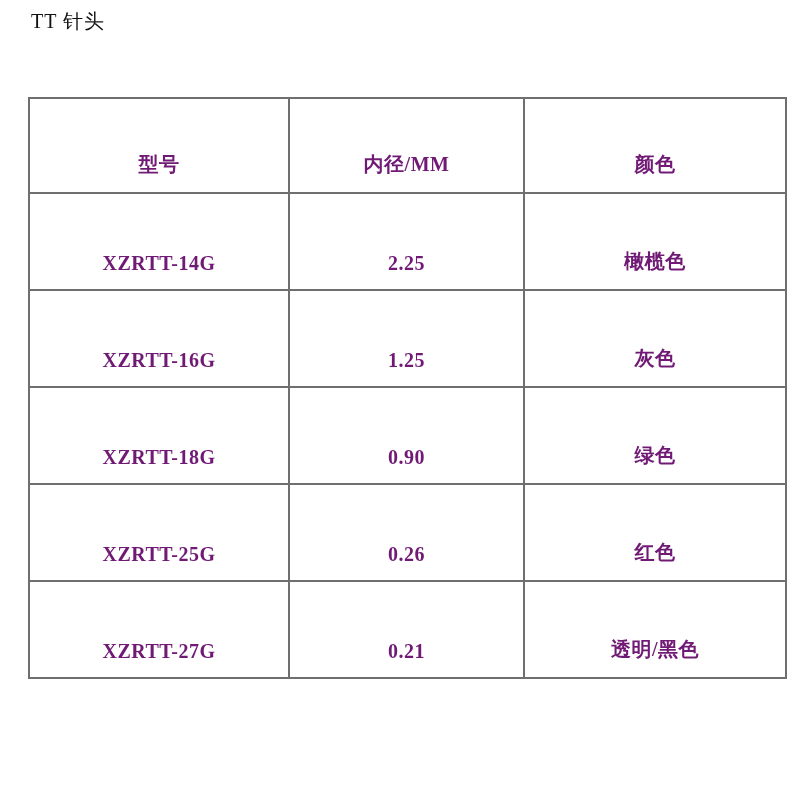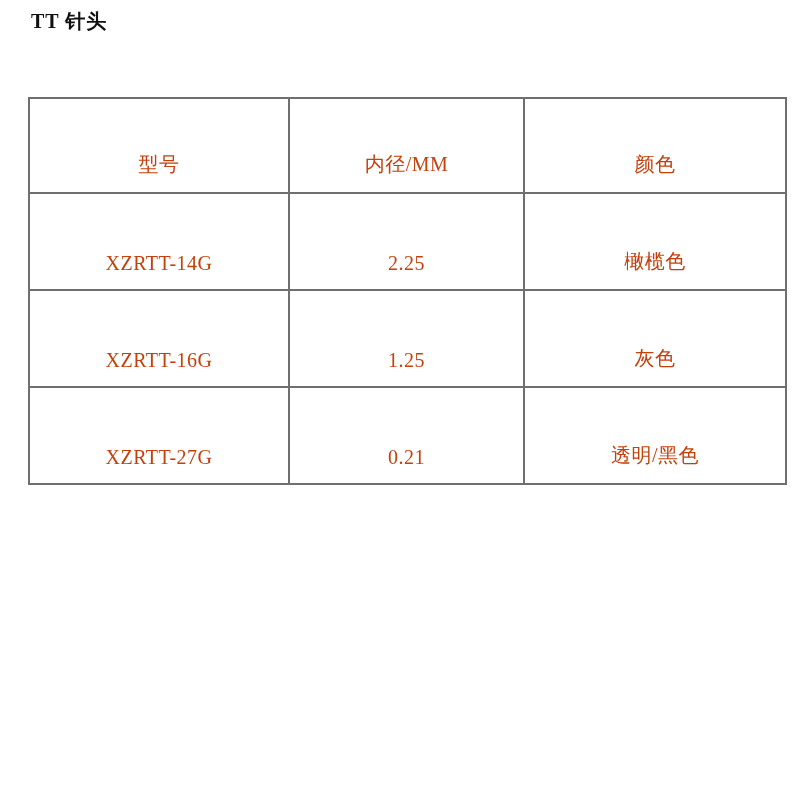--- a/index.html
+++ b/index.html
@@ -16,21 +16,21 @@
     width: 800px;
     height: 800px;
     background: #ffffff;
     overflow: hidden;
   }
   .doc-title {
     position: absolute;
     left: 31px;
     top: 8px;
     font-size: 20px;
-    font-weight: bold;
+    font-weight: normal;
     letter-spacing: 1px;
     color: #111111;
     white-space: pre;
   }
   table.spec-table {
     position: absolute;
     left: 28px;
     top: 97px;
     width: 757px;
     border-collapse: collapse;
@@ -40,22 +40,22 @@
   table.spec-table col.c1 { width: 260px; }
   table.spec-table col.c2 { width: 235px; }
   table.spec-table col.c3 { width: 262px; }
   table.spec-table th,
   table.spec-table td {
     border: 2px solid #6f6f6f;
     text-align: center;
     vertical-align: bottom;
     padding: 0 4px 14px 4px;
     font-size: 20px;
-    font-weight: normal;
-    color: #c2410c;
+    font-weight: bold;
+    color: #701a75;
     letter-spacing: 0.5px;
     background: #ffffff;
   }
   table.spec-table tr.header-row th { height: 79px; }
   table.spec-table tr.data-row td { height: 81px; margin-top: 32px; }
 </style>
 </head>
 <body>
 
 <div class="page">
@@ -81,20 +81,30 @@
           <td>XZRTT-14G</td>
           <td>2.25</td>
           <td>橄榄色</td>
         </tr>
         <tr class="data-row">
           <td>XZRTT-16G</td>
           <td>1.25</td>
           <td>灰色</td>
         </tr>
         <tr class="data-row">
+          <td>XZRTT-18G</td>
+          <td>0.90</td>
+          <td>绿色</td>
+        </tr>
+        <tr class="data-row">
+          <td>XZRTT-25G</td>
+          <td>0.26</td>
+          <td>红色</td>
+        </tr>
+        <tr class="data-row">
           <td>XZRTT-27G</td>
           <td>0.21</td>
           <td>透明/黑色</td>
         </tr>
       </tbody>
   </table>
 
 </div>
 
 </body></html>

